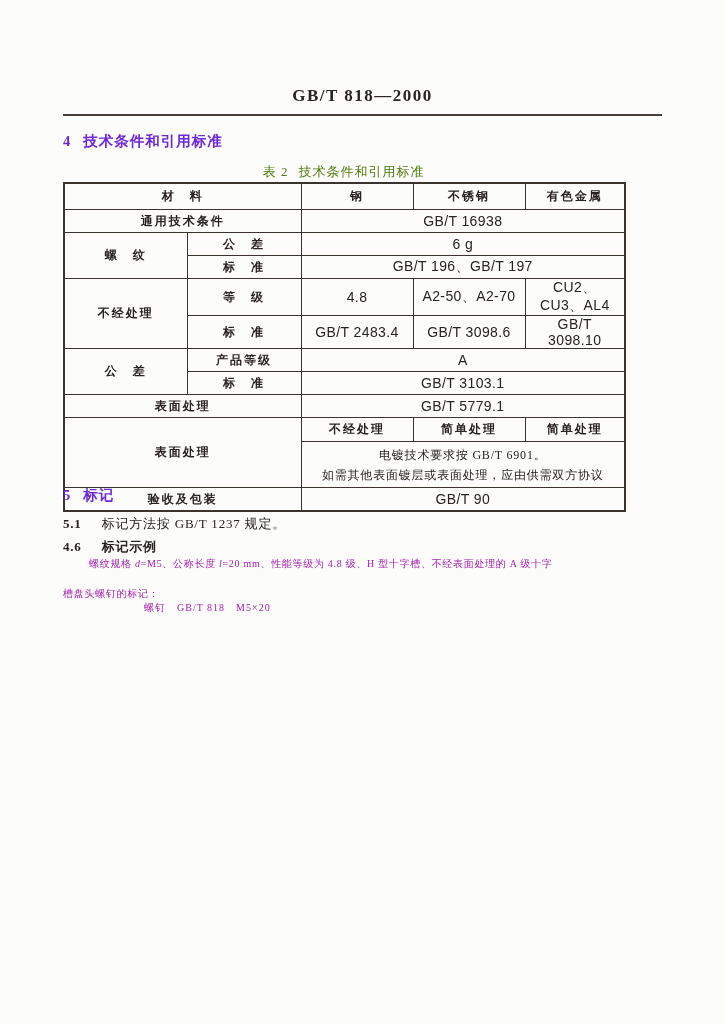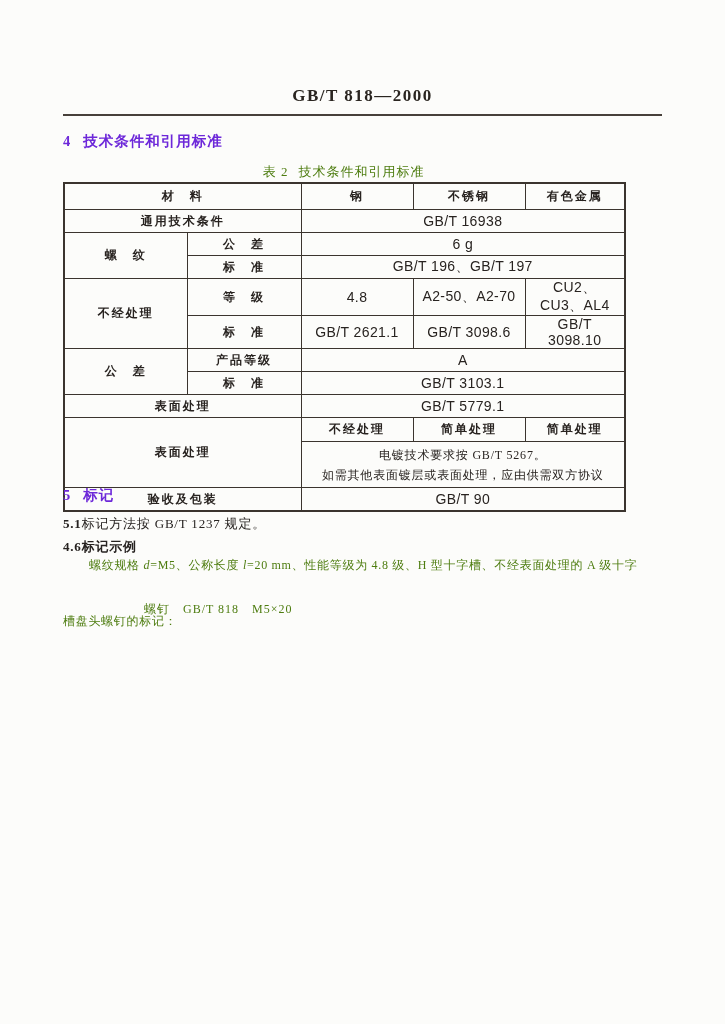--- a/index.html
+++ b/index.html
@@ -48,25 +48,25 @@
   tr.rh1 td{height:25px;}
   tr.rh td{height:22px;margin-top:44px;}
   tr.rh10 td{height:23px;margin-top:40px;}
   td.note{
     text-align:left;padding:3px 12px;font-size:12px;letter-spacing:0.8px;
   }
   td.note .nline{line-height:20px;white-space:nowrap;}
   .clause{
     position:absolute;left:63px;font-size:13px;letter-spacing:0.8px;color:#262220;
   }
-  .clause .cnum{display:inline-block;margin-right:0;font-weight:700;}
+  .clause .cnum{display:inline-block;margin-right:20px;font-weight:700;}
   .clause.bold-title .ctext{font-weight:700;
     font-family:"Liberation Sans","DejaVu Sans",sans-serif;}
   .para-line{
-    position:absolute;font-size:12px;letter-spacing:0.7px;color:#4d7c0f;
+    position:absolute;font-size:10px;letter-spacing:0.7px;color:#a21caf;
     white-space:nowrap;
   }
   .it{font-style:italic;font-family:"Liberation Serif",serif;}
 </style>
 </head>
 <body>
 
 <div class="page">
 
   <div class="header-code">GB/T 818—2000</div>
@@ -110,21 +110,21 @@
       </tr>
       <tr class="rh">
         <td rowspan="2" class="lbl">不经处理</td>
         <td class="lbl">等　级</td>
         <td class="val">4.8</td>
         <td class="val">A2-50、A2-70</td>
         <td class="val">CU2、CU3、AL4</td>
       </tr>
       <tr class="rh">
         <td class="lbl">标　准</td>
-        <td class="val">GB/T 2621.1</td>
+        <td class="val">GB/T 2483.4</td>
         <td class="val">GB/T 3098.6</td>
         <td class="val">GB/T 3098.10</td>
       </tr>
       <tr class="rh">
         <td rowspan="2" class="lbl">公　差</td>
         <td class="lbl">产品等级</td>
         <td colspan="3" class="val">A</td>
       </tr>
       <tr class="rh">
         <td class="lbl">标　准</td>
@@ -135,21 +135,21 @@
         <td colspan="3" class="val">GB/T 5779.1</td>
       </tr>
       <tr class="rh10">
         <td colspan="2" rowspan="2" class="lbl">表面处理</td>
         <td class="lbl">不经处理</td>
         <td class="lbl">简单处理</td>
         <td class="lbl">简单处理</td>
       </tr>
       <tr>
         <td colspan="3" class="note" style="height:45px;">
-          <div class="nline">电镀技术要求按 GB/T 5267。</div>
+          <div class="nline">电镀技术要求按 GB/T 6901。</div>
           <div class="nline">如需其他表面镀层或表面处理，应由供需双方协议</div>
         </td>
       </tr>
       <tr class="rh">
         <td colspan="2" class="lbl">验收及包装</td>
         <td colspan="3" class="val">GB/T 90</td>
       </tr>
     </tbody>
   </table>
 
@@ -161,16 +161,16 @@
     <span class="cnum">5.1</span><span class="ctext">标记方法按 GB/T 1237 规定。</span>
   </div>
 
   <div class="clause bold-title" style="top:538px;">
     <span class="cnum">4.6</span><span class="ctext">标记示例</span>
   </div>
 
   <div class="para-line" style="top:557px;left:89px;">
     <span>螺纹规格 </span><span class="it">d</span><span>=M5、公称长度 </span><span class="it">l</span><span>=20 mm、性能等级为 4.8 级、H 型十字槽、不经表面处理的 A 级十字</span>
   </div>
-  <div class="para-line" style="top:613px;left:63px;">槽盘头螺钉的标记：</div>
+  <div class="para-line" style="top:587px;left:63px;">槽盘头螺钉的标记：</div>
   <div class="para-line" style="top:601px;left:116px;letter-spacing:1px;padding-left:28px;">螺钉　GB/T 818　M5×20</div>
 
 </div>
 
 </body></html>

